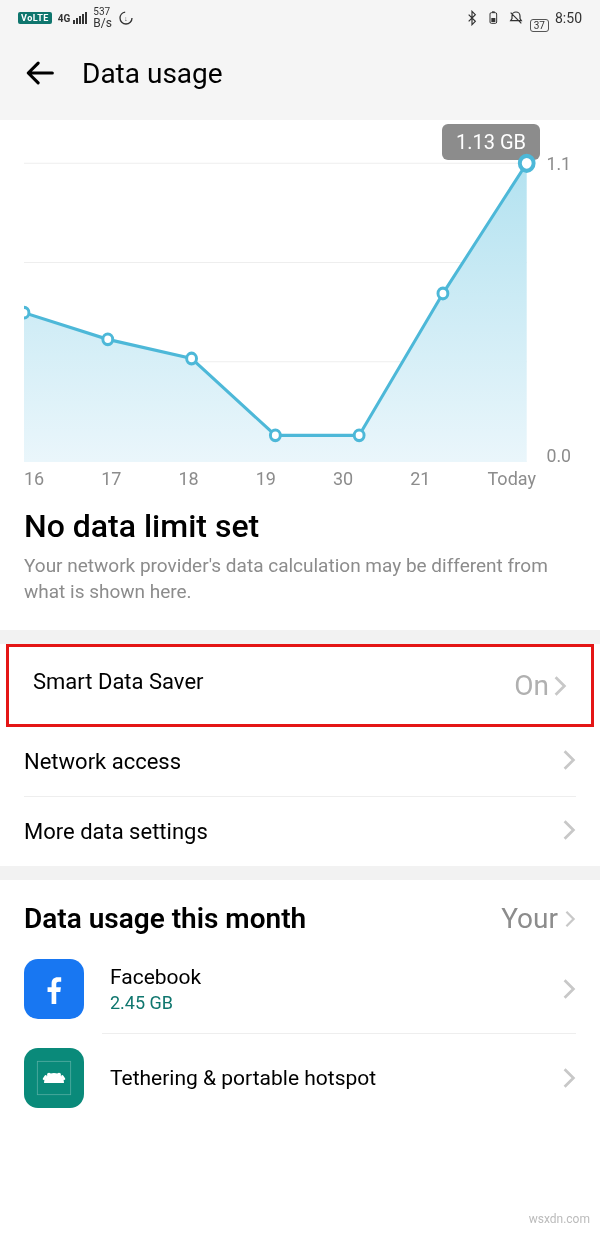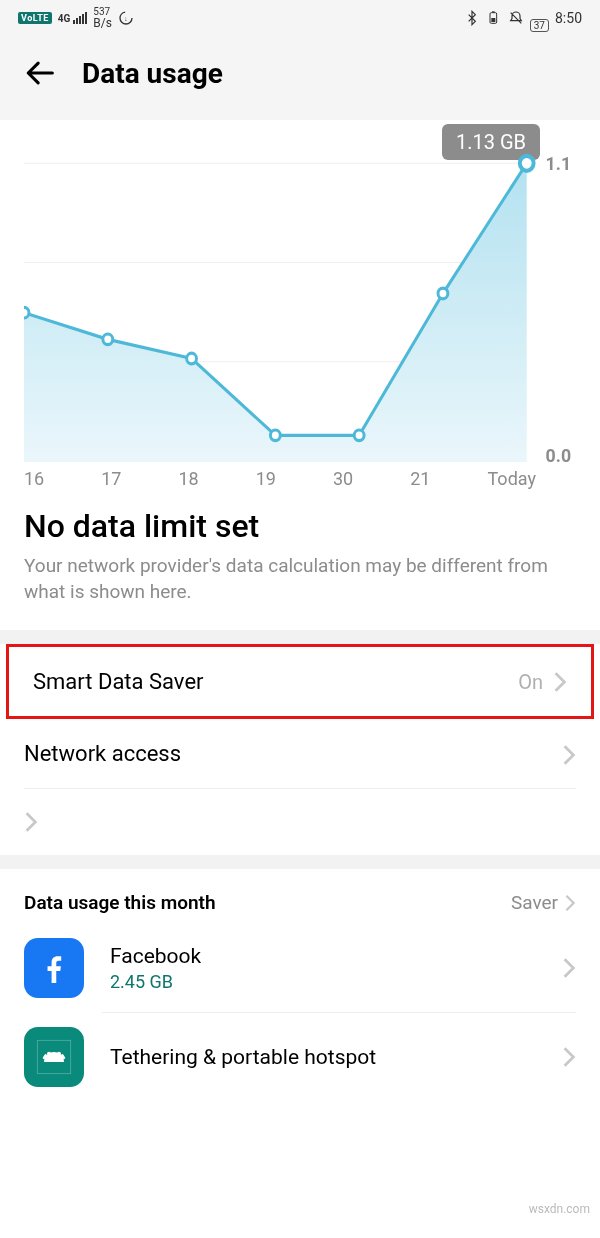--- a/index.html
+++ b/index.html
@@ -36,72 +36,72 @@
   .status-icon { width:16px; height:16px; }
   
   .header {
     background: #f5f5f5;
     padding: 20px 24px 30px 24px;
     display: flex;
     align-items: center;
     gap: 24px;
   }
   .back-arrow { width: 34px; height: 34px; cursor: pointer; }
-  .header-title { font-size: 28px; font-weight: 700; }
+  .header-title { font-size: 28px; font-weight: 400; }
   
   .chart-wrap { padding: 12px 24px 0 24px; position: relative; }
   .badge {
     position: absolute; right: 60px; top: 4px;
     background: #8c8c8c; color: #fff; font-size: 20px;
     padding: 6px 14px; border-radius: 6px;
   }
-  .chart { position: relative; height: 320px; margin-top: 10px; font-weight: bold; }
+  .chart { position: relative; height: 320px; margin-top: 10px; }
   .chart svg { width: 100%; height: 100%; }
   .chart-xlabels { display:flex; justify-content:space-between; padding: 6px 40px 0 0; color:#8c8c8c; font-size:18px;text-align:center;}
   
   .no-limit { padding: 18px 24px 26px 24px; }
   .no-limit h2 { font-size: 32px; font-weight: 500; margin-bottom: 8px; }
   .no-limit p { color: #8c8c8c; font-size: 19px; line-height: 1.35; }
   
   .divider { height: 14px; background: #f2f2f2; }
   
   .highlight {
     border: 3px solid #e41515;
     margin: 0 6px;
   }
   
   .row {
-    display: flex; align-items: flex-end; justify-content: space-between;
+    display: flex; align-items: flex-start; justify-content: space-between;
     padding: 22px 24px;
     font-size: 22px;
     cursor: pointer;
   }
-  .row .row-right { display:flex; align-items:center; gap:10px; color:#b0b0b0; font-size:20px;}
+  .row .row-right { display:flex; align-items:center; gap:4px; color:#b0b0b0; font-size:28px;}
   .row-sep { border-bottom: 1px solid #eee; margin: 0 24px; }
   
   .section-title {
     display:flex; justify-content:space-between; align-items:center;
-    padding: 22px 24px 10px 24px; font-size: 19px; font-weight:600;
+    padding: 22px 24px 10px 24px; font-size: 28px; font-weight:600;
   }
   .section-title .more { color:#8c8c8c; font-weight:400; display:flex; align-items:center; gap:6px; cursor:pointer;}
   
   .app-row {
     display:flex; align-items:center; gap:26px;
     padding: 14px 24px;
     cursor:pointer;
   }
   .app-icon { width:60px; height:60px; border-radius:14px; flex-shrink:0; display:flex; align-items:center; justify-content:center;}
   .fb { background:#1877f2; }
   .tether { background:#0a8a7a; }
   .app-text { flex:1; }
   .app-text .name { font-size:21px; }
   .app-text .sub { color:#0f766e; font-size:18px; margin-top:3px;}
   .app-sep { border-bottom:1px solid #eee; margin-left:102px; margin-right:24px;}
   .chev { color:#c8c8c8; }
-  .watermark { position:absolute; bottom:22px; right:10px; font-size:12px; color:#bbb;}
+  .watermark { position:absolute; bottom:12px; right:10px; font-size:12px; color:#bbb;}
 </style>
 </head>
 <body>
 
 <div class="status-bar">
   <div class="status-left">
     <span class="volte">VoLTE</span>
     <span class="sig4g">
       <span style="font-size:10px; margin-right:2px;">4G</span>
       <span class="sigbar" style="height:4px"></span>
@@ -206,33 +206,34 @@
 <div class="row">
   <span>Network access</span>
   <span class="row-right">
     <svg class="chev" width="14" height="22" viewBox="0 0 12 20">
         <path d="M2 2l8 8-8 8" fill="none" stroke="currentColor" stroke-width="2.5"></path>
       </svg>
   </span>
 </div>
 <div class="row-sep"></div>
 <div class="row">
+  <span>More data settings</span>
   <span class="row-right">
     <svg class="chev" width="14" height="22" viewBox="0 0 12 20">
         <path d="M2 2l8 8-8 8" fill="none" stroke="currentColor" stroke-width="2.5"></path>
       </svg>
   </span>
 </div>
 
 <div class="divider"></div>
 
 <div class="section-title">
   <span>Data usage this month</span>
   <span class="more">
-    <span>Saver</span>
+    <span>Your</span>
     <svg class="chev" width="12" height="18" viewBox="0 0 12 20">
         <path d="M2 2l8 8-8 8" fill="none" stroke="currentColor" stroke-width="2.5"></path>
       </svg>
   </span>
 </div>
 
 <div class="app-row">
   <div class="app-icon fb">
     <svg width="36" height="36" viewBox="0 0 24 24">
         <path fill="#fff" d="M13.5 22v-8h2.7l.4-3.2h-3.1V8.7c0-.9.3-1.6 1.7-1.6h1.6V4.2c-.3 0-1.3-.1-2.4-.1-2.4 0-4 1.5-4 4.1v2.6H7.7V14h2.7v8h3.1z"></path>

